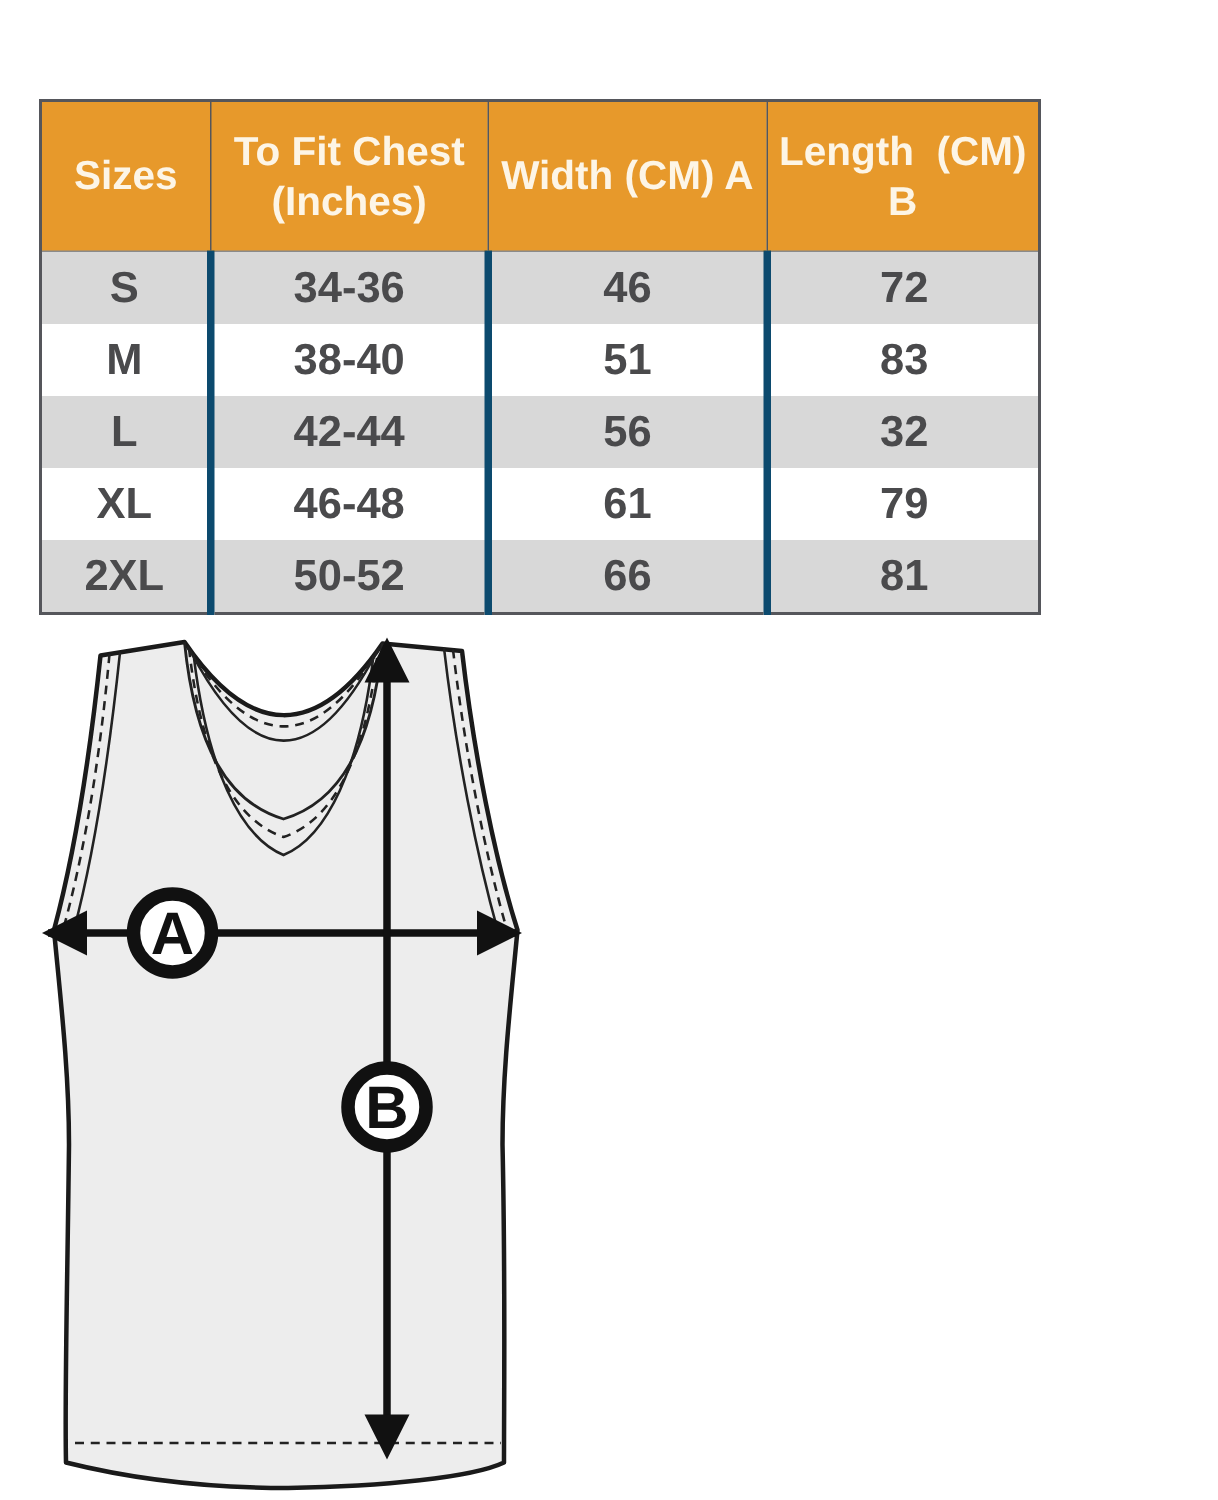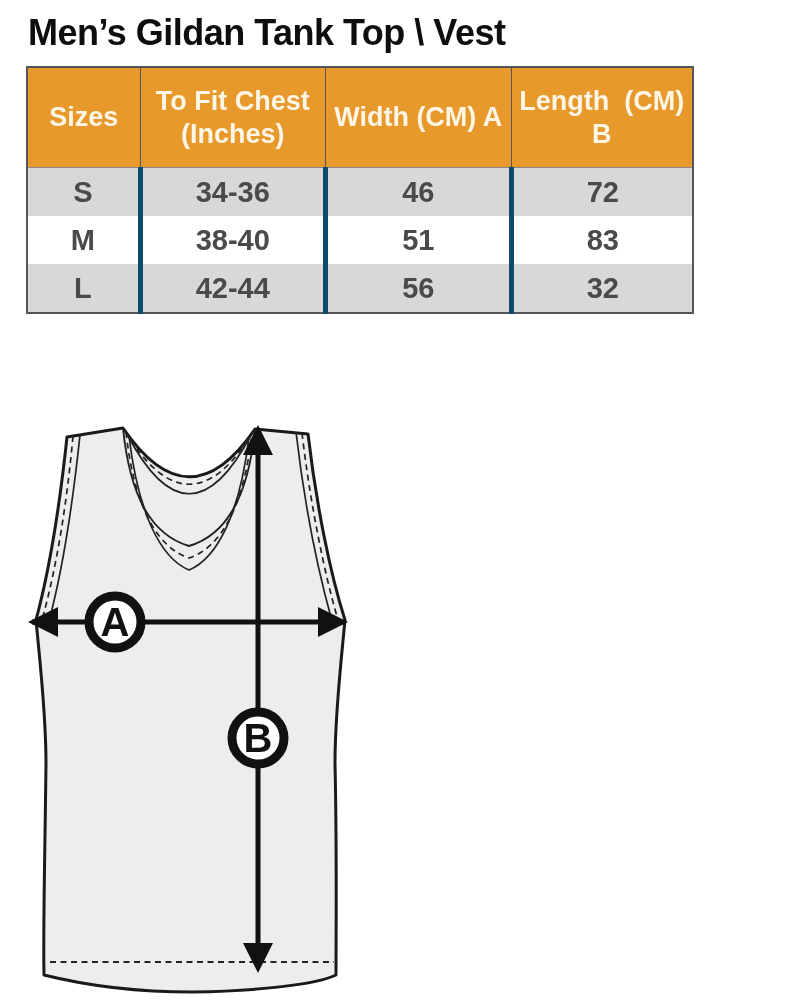--- a/index.html
+++ b/index.html
@@ -70,21 +70,20 @@
     font-weight:700;
     font-size:40px;
     fill:#111111;
   }
 </style>
 </head>
 <body>
 
 <div class="page">
 
-  <div class="title">Men’s Gildan Tank Top \ Vest</div>
 
   <table class="size-chart">
     <colgroup>
         <col class="c0">
         <col class="c1">
         <col class="c2">
         <col class="c3">
       </colgroup>
     <thead>
       <tr>
@@ -117,20 +116,32 @@
         <td>M</td>
         <td>38-40</td>
         <td>51</td>
         <td>83</td>
       </tr>
       <tr>
         <td>L</td>
         <td>42-44</td>
         <td>56</td>
         <td>32</td>
+      </tr>
+      <tr>
+        <td>XL</td>
+        <td>46-48</td>
+        <td>61</td>
+        <td>79</td>
+      </tr>
+      <tr>
+        <td>2XL</td>
+        <td>50-52</td>
+        <td>66</td>
+        <td>81</td>
       </tr>
     </tbody>
   </table>
 
   <div class="diagram-wrap">
     <svg viewBox="0 0 336 584" xmlns="http://www.w3.org/2000/svg">
 
       <path d="M 47,24
            C 40,90 30,155 16,207
            C 20,250 26,300 26,350

